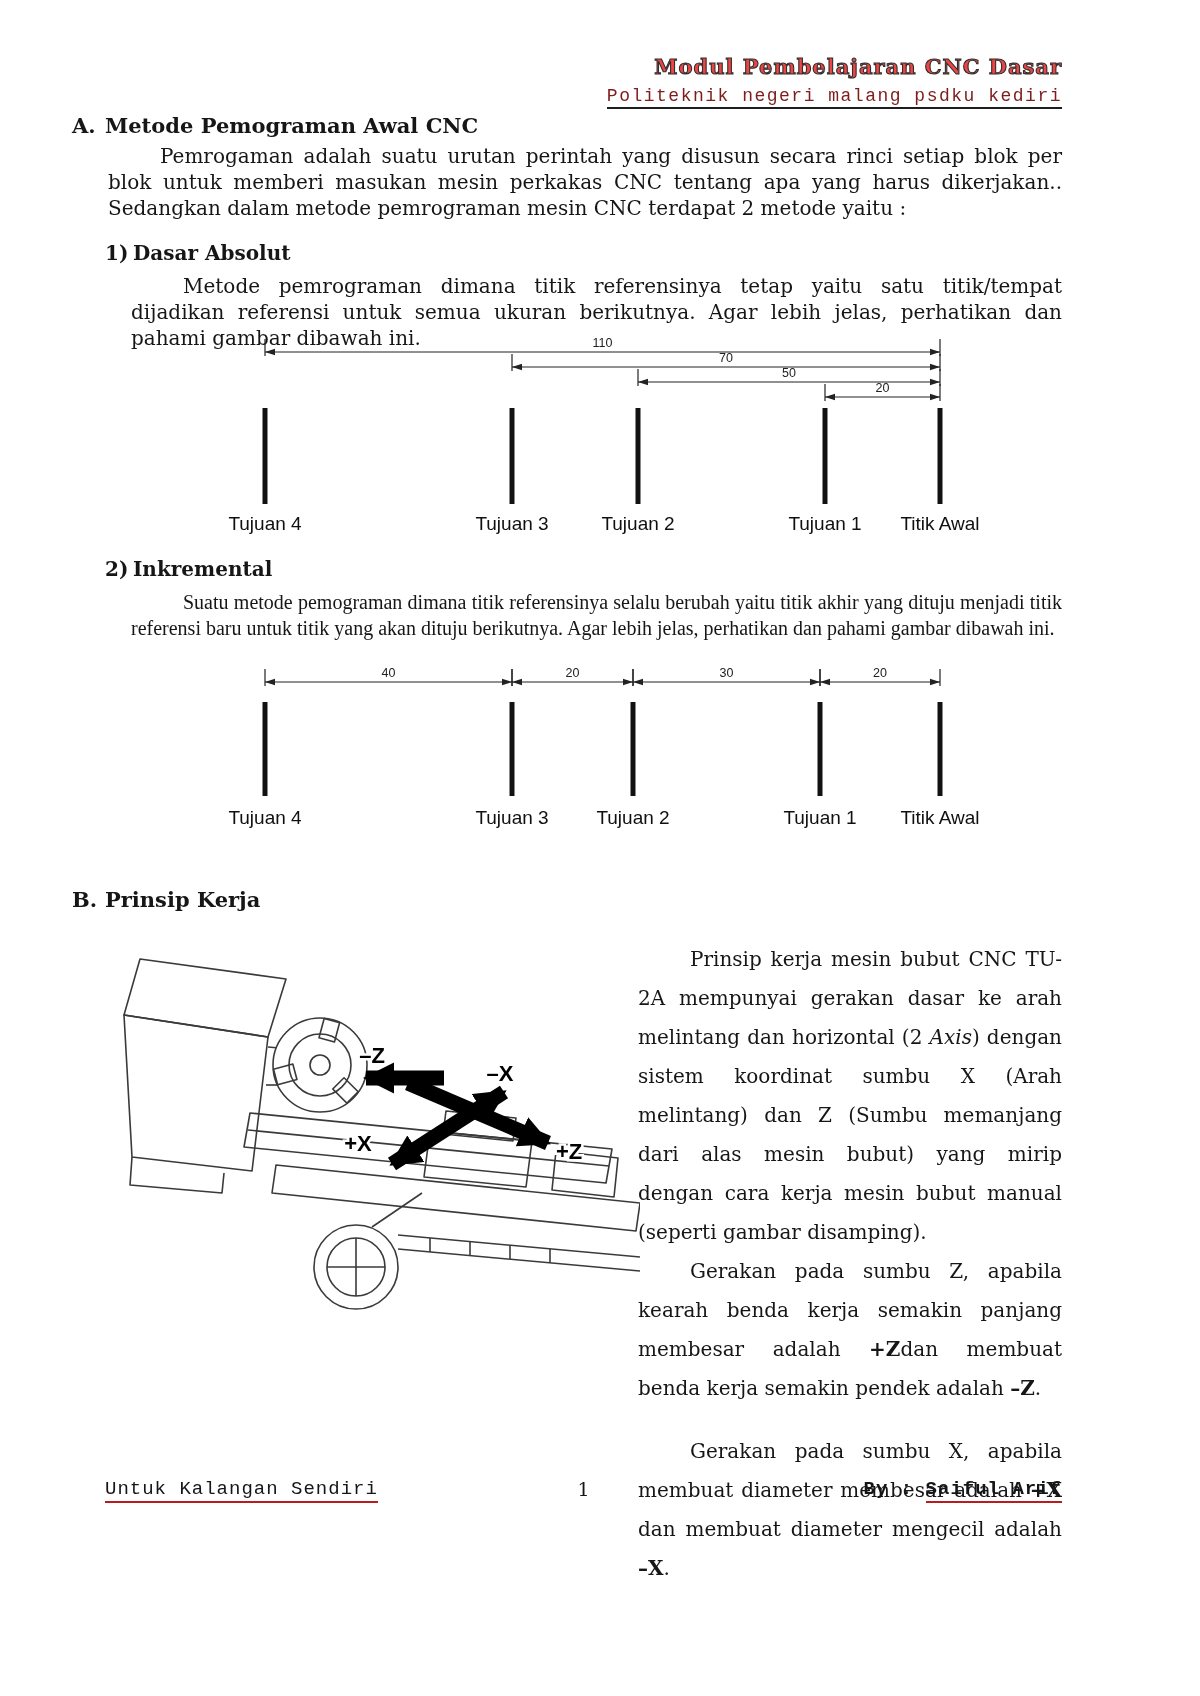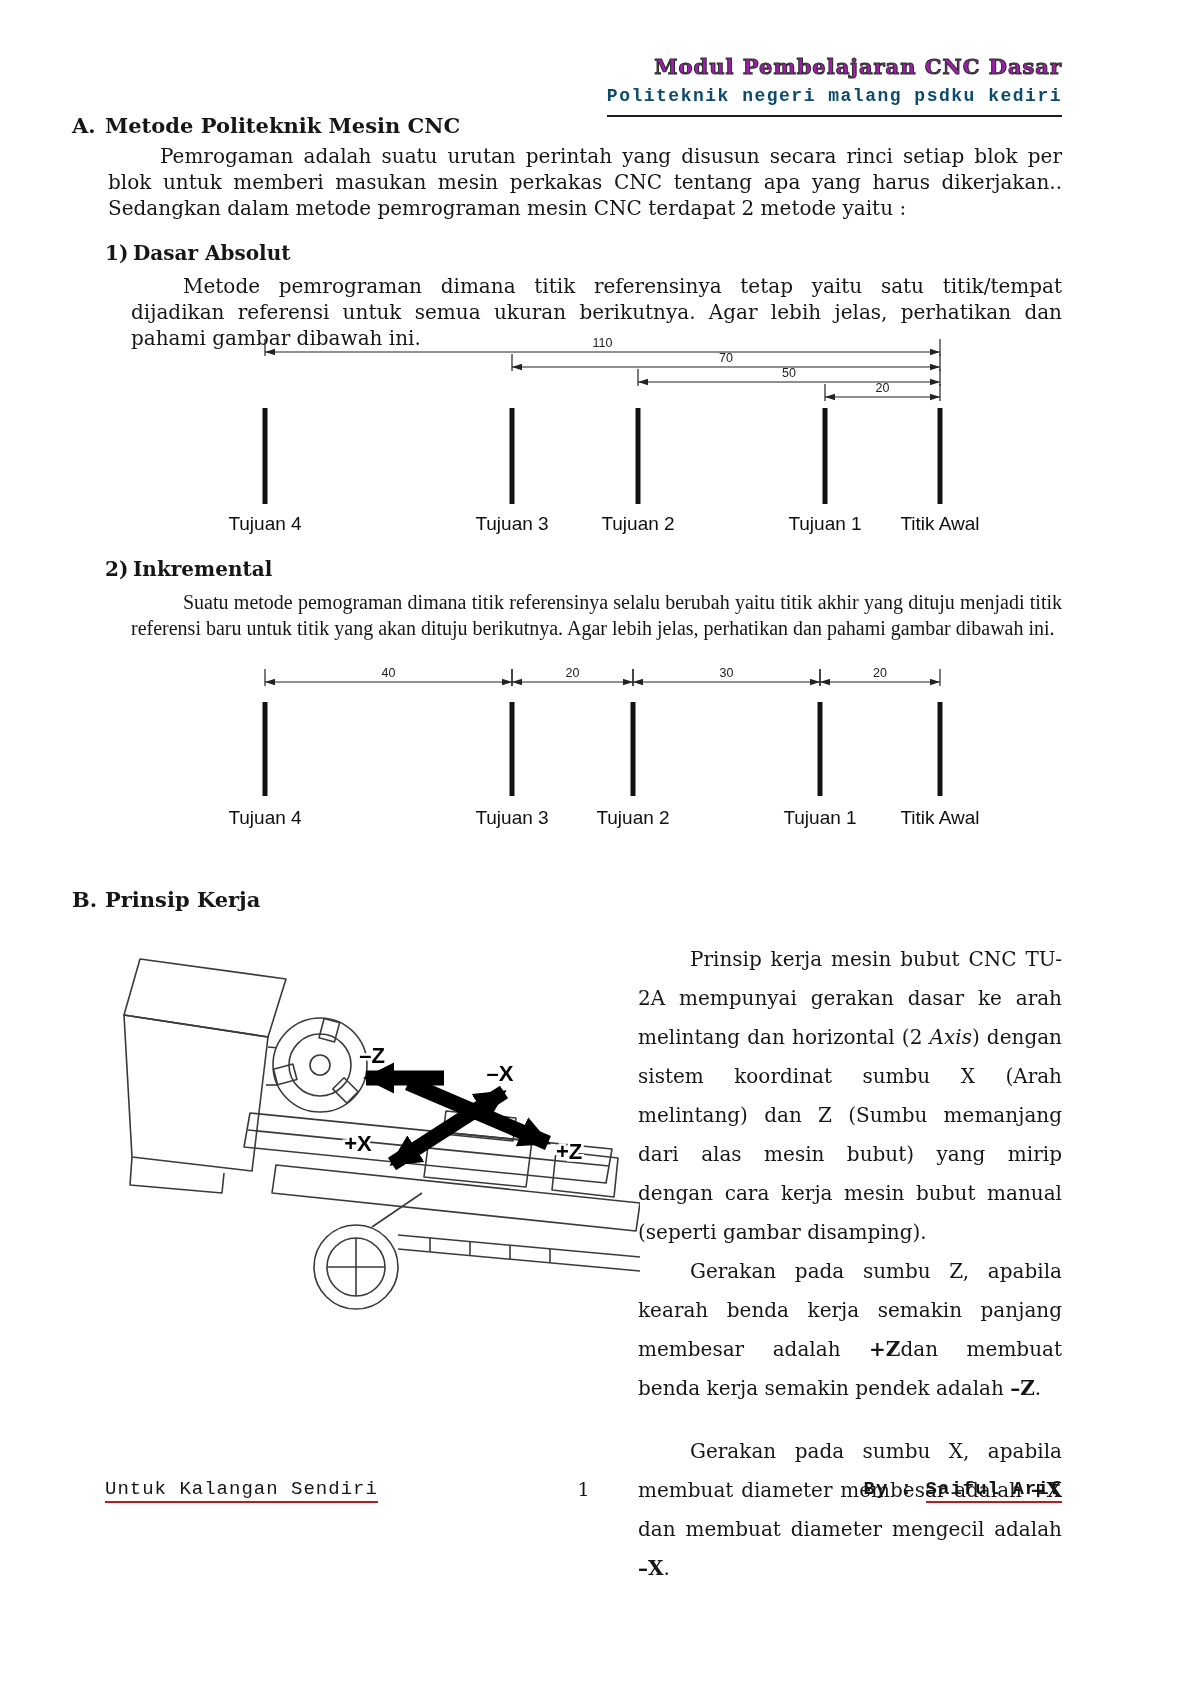--- a/index.html
+++ b/index.html
@@ -3,24 +3,24 @@
 <meta charset="utf-8">
 <style>
   *{margin:0;padding:0;box-sizing:border-box;}
   html,body{background:#ffffff;}
   .page{position:relative;width:1200px;height:1696px;background:#fff;
         font-family:"DejaVu Serif","Liberation Serif",serif;color:#161616;overflow:hidden;}
   .abs{position:absolute;}
 
   
   .hdr{top:54px;right:138px;text-align:right;}
-  .hdr-title{font-size:21px;font-weight:700;letter-spacing:1px;color:#a21caf;
+  .hdr-title{font-size:21px;font-weight:700;letter-spacing:1px;color:#ef4444;
              -webkit-text-stroke:1.1px #2f2f2f;}
   .hdr-sub{display:inline-block;margin-top:7px;font-family:"Liberation Mono","DejaVu Sans Mono",monospace;
-           font-size:18px;letter-spacing:1.5px;color:#0c4a6e;border-bottom:2px solid #1d1d1d;padding-bottom:9px;font-weight:bold;}
+           font-size:18px;letter-spacing:1.5px;color:#7f1d1d;border-bottom:2px solid #1d1d1d;padding-bottom:1px;}
 
   
   .sec-head{display:flex;font-weight:700;font-size:21px;line-height:27px;}
   .sec-head .num{flex:none;width:33px;}
   .sec-head .num.n28{width:28px;}
 
   
   .body-text{font-size:20px;line-height:26px;text-align:justify;}
   .indent{text-indent:52px;}
   .lh27{line-height:39px;}
@@ -47,21 +47,21 @@
 <div class="page">
 
   <header class="abs hdr">
     <div class="hdr-title">Modul Pembelajaran CNC Dasar</div>
     <span class="hdr-sub">Politeknik negeri malang psdku kediri</span>
   </header>
 
   <section class="abs" style="left:72px;top:112px;width:990px;">
     <div class="sec-head">
       <span class="num">A.</span>
-      <span>Metode Politeknik Mesin CNC</span>
+      <span>Metode Pemograman Awal CNC</span>
     </div>
     <p class="body-text indent" style="margin-left:36px;margin-top:4px;">Pemrogaman adalah suatu urutan perintah yang disusun secara rinci setiap blok per blok untuk memberi masukan mesin perkakas CNC tentang apa yang harus dikerjakan.. Sedangkan dalam metode pemrograman mesin CNC terdapat 2 metode yaitu :</p>
   </section>
 
   <section class="abs" style="left:105px;top:240px;width:957px;">
     <div class="sec-head" style="font-size:20px;">
       <span class="num n28">1)</span>
       <span>Dasar Absolut</span>
     </div>
     <p class="body-text indent" style="margin-left:26px;margin-top:6px;">Metode pemrograman dimana titik referensinya tetap yaitu satu titik/tempat dijadikan referensi untuk semua ukuran berikutnya. Agar lebih jelas, perhatikan dan pahami gambar dibawah ini.</p>

